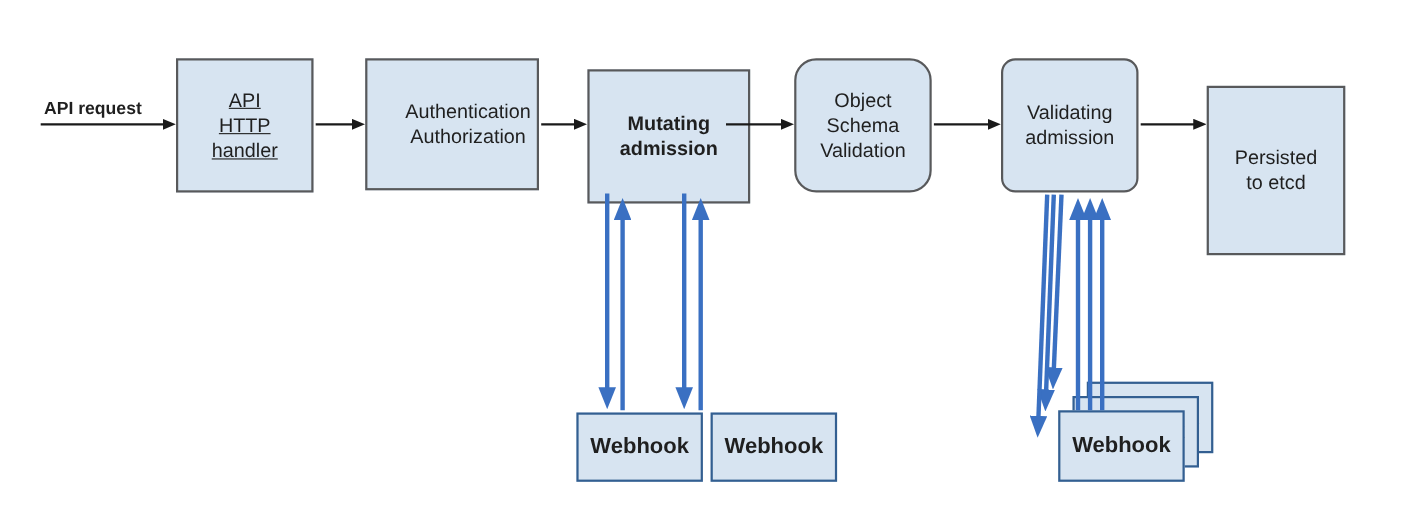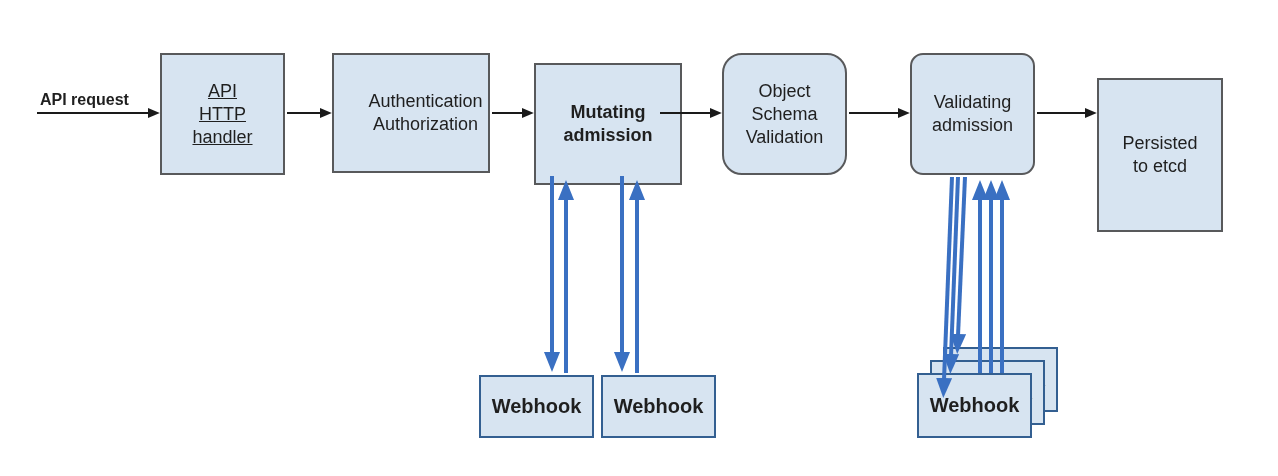--- a/index.html
+++ b/index.html
@@ -36,20 +36,21 @@
     border: 2px solid var(--webhook-border, #335f91);
     display: flex;
     align-items: center;
     justify-content: center;
     text-align: center;
     font-size: 20px;
     font-weight: 700;
     color: var(--text, #1f1f1f);
     overflow: hidden;
     white-space: nowrap;
+    margin-left: 45px;
   }
   .flow-label {
     position: absolute;
     left: 40px;
     top: 91px;
     font-size: 16px;
     font-weight: 600;
     color: var(--text, #1f1f1f);
   }
   svg.overlay {

